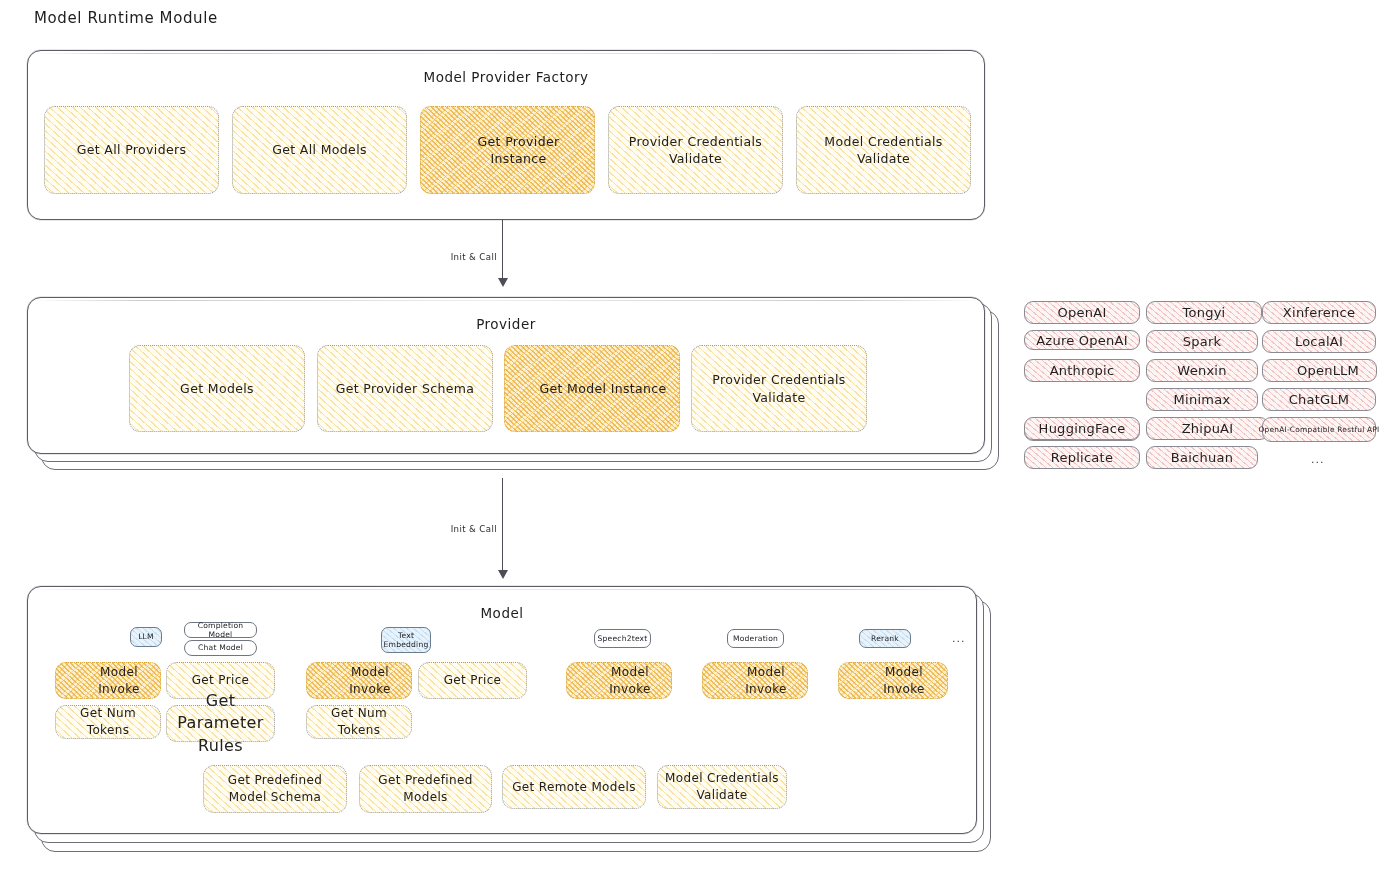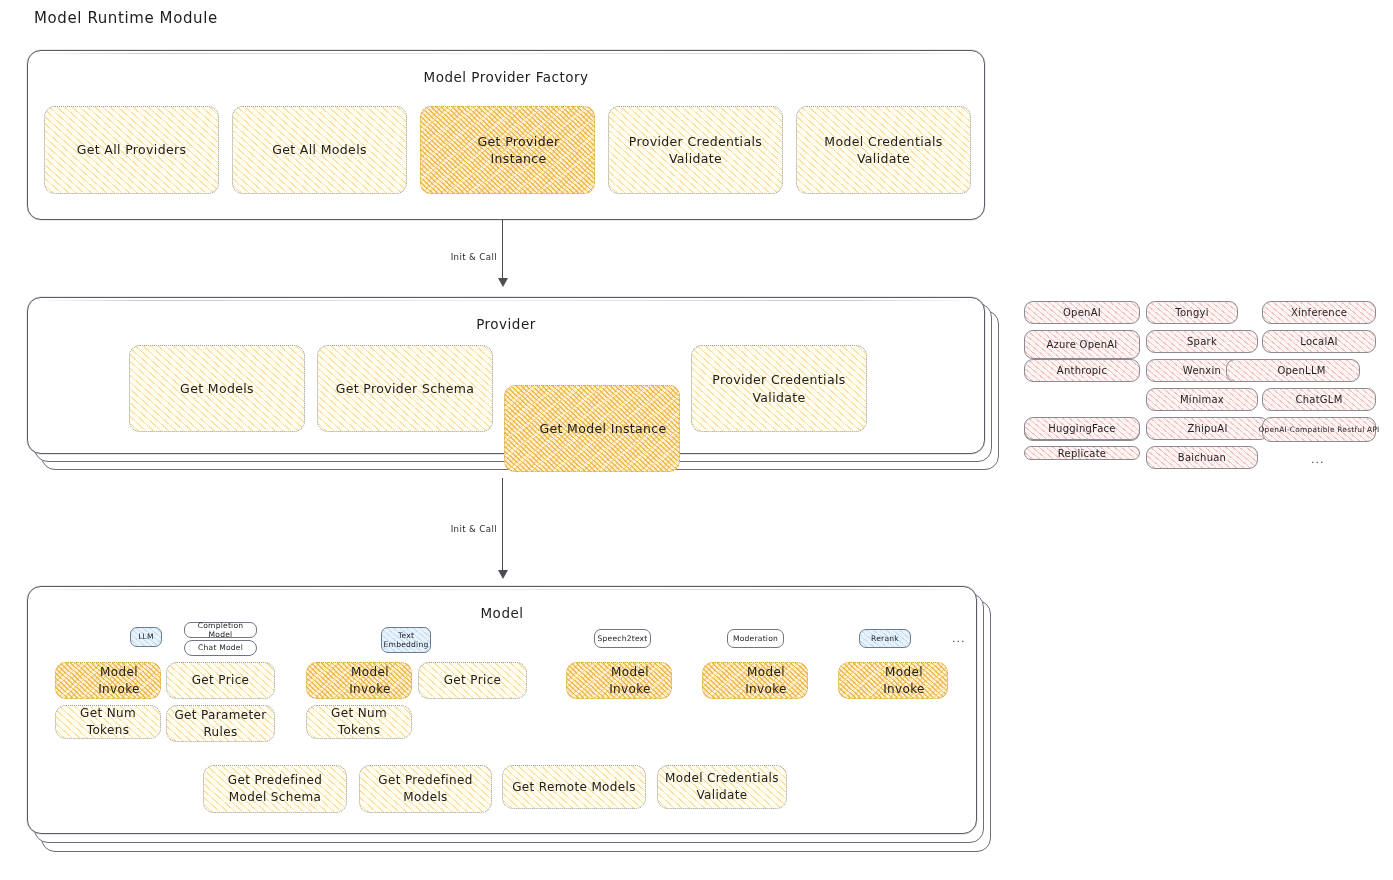--- a/index.html
+++ b/index.html
@@ -114,21 +114,21 @@
   
   .pill {
     position: absolute;
     box-sizing: border-box;
     border: 1.1px solid #8a8a93;
     border-radius: 9px;
     display: flex;
     align-items: center;
     justify-content: center;
     text-align: center;
-    font-size: 10px;
+    font-size: 13px;
     letter-spacing: .25px;
     color: #231f1f;
     background-color: #fdf4f4;
     background-image:
       repeating-linear-gradient(40deg,
         rgba(226,128,128,.42) 0px,
         rgba(226,128,128,.42) 1px,
         rgba(255,255,255,0) 1px,
         rgba(255,255,255,0) 4.4px);
     padding: 0 3px;
@@ -219,40 +219,40 @@
 <div class="arrow-label" style="left:500px; top:252px;">Init &amp; Call</div>
 
 <div class="stack-layer" style="left:41px; top:310px; width:958px; height:160px;"></div>
 <div class="stack-layer" style="left:34px; top:303px; width:958px; height:159px;"></div>
 <div class="container" style="left:27px; top:297px; width:958px; height:157px;">
   <div class="container-title">Provider</div>
 </div>
 
 <div class="node" style="left:129px; top:345px; width:176px; height:87px;">Get Models</div>
 <div class="node" style="left:317px; top:345px; width:176px; height:87px;">Get Provider Schema</div>
-<div class="node hl" style="left:504px; top:345px; width:176px; height:87px;margin-top:40px;">Get Model Instance</div>
+<div class="node hl" style="left:504px; top:345px; width:176px; height:87px;">Get Model Instance</div>
 <div class="node" style="left:691px; top:345px; width:176px; height:87px;">Provider Credentials Validate</div>
 
 <div class="pill" style="left:1024px; top:301px; width:116px; height:23px;">OpenAI</div>
-<div class="pill" style="left:1024px; top:330px; width:116px; height:29px;">Azure OpenAI</div>
+<div class="pill" style="left:1024px; top:330px; width:116px; height:20px;">Azure OpenAI</div>
 <div class="pill" style="left:1024px; top:359px; width:116px; height:23px;">Anthropic</div>
 <div class="pill" style="left:1024px; top:388px; width:116px; height:23px;margin-top:30px;">Cohere</div>
 <div class="pill" style="left:1024px; top:417px; width:116px; height:23px;">HuggingFace</div>
-<div class="pill" style="left:1024px; top:446px; width:116px; height:14px;">Replicate</div>
-
-<div class="pill" style="left:1146px; top:301px; width:92px; height:23px;text-align:right;">Tongyi</div>
+<div class="pill" style="left:1024px; top:446px; width:116px; height:23px;">Replicate</div>
+
+<div class="pill" style="left:1146px; top:301px; width:116px; height:23px;text-align:right;">Tongyi</div>
 <div class="pill" style="left:1146px; top:330px; width:112px; height:23px;">Spark</div>
 <div class="pill" style="left:1146px; top:359px; width:112px; height:23px;">Wenxin</div>
 <div class="pill" style="left:1146px; top:388px; width:112px; height:23px;">Minimax</div>
 <div class="pill" style="left:1146px; top:417px; width:123px; height:23px;">ZhipuAI</div>
 <div class="pill" style="left:1146px; top:446px; width:112px; height:23px;">Baichuan</div>
 
 <div class="pill" style="left:1262px; top:301px; width:114px; height:23px;">Xinference</div>
 <div class="pill" style="left:1262px; top:330px; width:114px; height:23px;">LocalAI</div>
-<div class="pill" style="left:1226px; top:359px; width:134px; height:23px;padding-left:20px;">OpenLLM</div>
+<div class="pill" style="left:1262px; top:359px; width:115px; height:23px;padding-left:20px;">OpenLLM</div>
 <div class="pill" style="left:1262px; top:388px; width:114px; height:23px;">ChatGLM</div>
 <div class="pill" style="left:1262px; top:417px; width:114px; height:25px; font-size:7.4px;">OpenAI-Compatible Restful API</div>
 <div class="pill-ellipsis" style="left:1311px; top:453px;">...</div>
 
 <div class="arrow-line" style="left:502px; top:478px; height:96px;"></div>
 <div class="arrow-head" style="left:498px; top:570px;"></div>
 <div class="arrow-label" style="left:500px; top:524px;">Init &amp; Call</div>
 
 <div class="stack-layer" style="left:41px; top:600px; width:950px; height:252px;"></div>
 <div class="stack-layer" style="left:34px; top:593px; width:950px; height:250px;"></div>
@@ -270,21 +270,21 @@
 
 <div class="badge" style="left:727px; top:629px; width:57px; height:19px;">Moderation</div>
 
 <div class="badge blue" style="left:859px; top:629px; width:52px; height:19px;">Rerank</div>
 
 <div class="badge-ellipsis" style="left:952px; top:632px;">...</div>
 
 <div class="node hl" style="left:55px; top:662px; width:106px; height:37px; font-size:12px;">Model Invoke</div>
 <div class="node" style="left:166px; top:662px; width:109px; height:37px; font-size:12px;">Get Price</div>
 <div class="node" style="left:55px; top:705px; width:106px; height:34px; font-size:12px;">Get Num Tokens</div>
-<div class="node" style="left:166px; top:705px; width:109px; height:37px; font-size:12px;">Get Parameter Rules</div>
+<div class="node" style="left:166px; top:705px; width:109px; height:37px; font-size:16px;">Get Parameter Rules</div>
 
 <div class="node hl" style="left:306px; top:662px; width:106px; height:37px; font-size:12px;">Model Invoke</div>
 <div class="node" style="left:418px; top:662px; width:109px; height:37px; font-size:12px;">Get Price</div>
 <div class="node" style="left:306px; top:705px; width:106px; height:34px; font-size:12px;">Get Num Tokens</div>
 
 <div class="node hl" style="left:566px; top:662px; width:106px; height:37px; font-size:12px;">Model Invoke</div>
 
 <div class="node hl" style="left:702px; top:662px; width:106px; height:37px; font-size:12px;">Model Invoke</div>
 
 <div class="node hl" style="left:838px; top:662px; width:110px; height:37px; font-size:12px;">Model Invoke</div>

